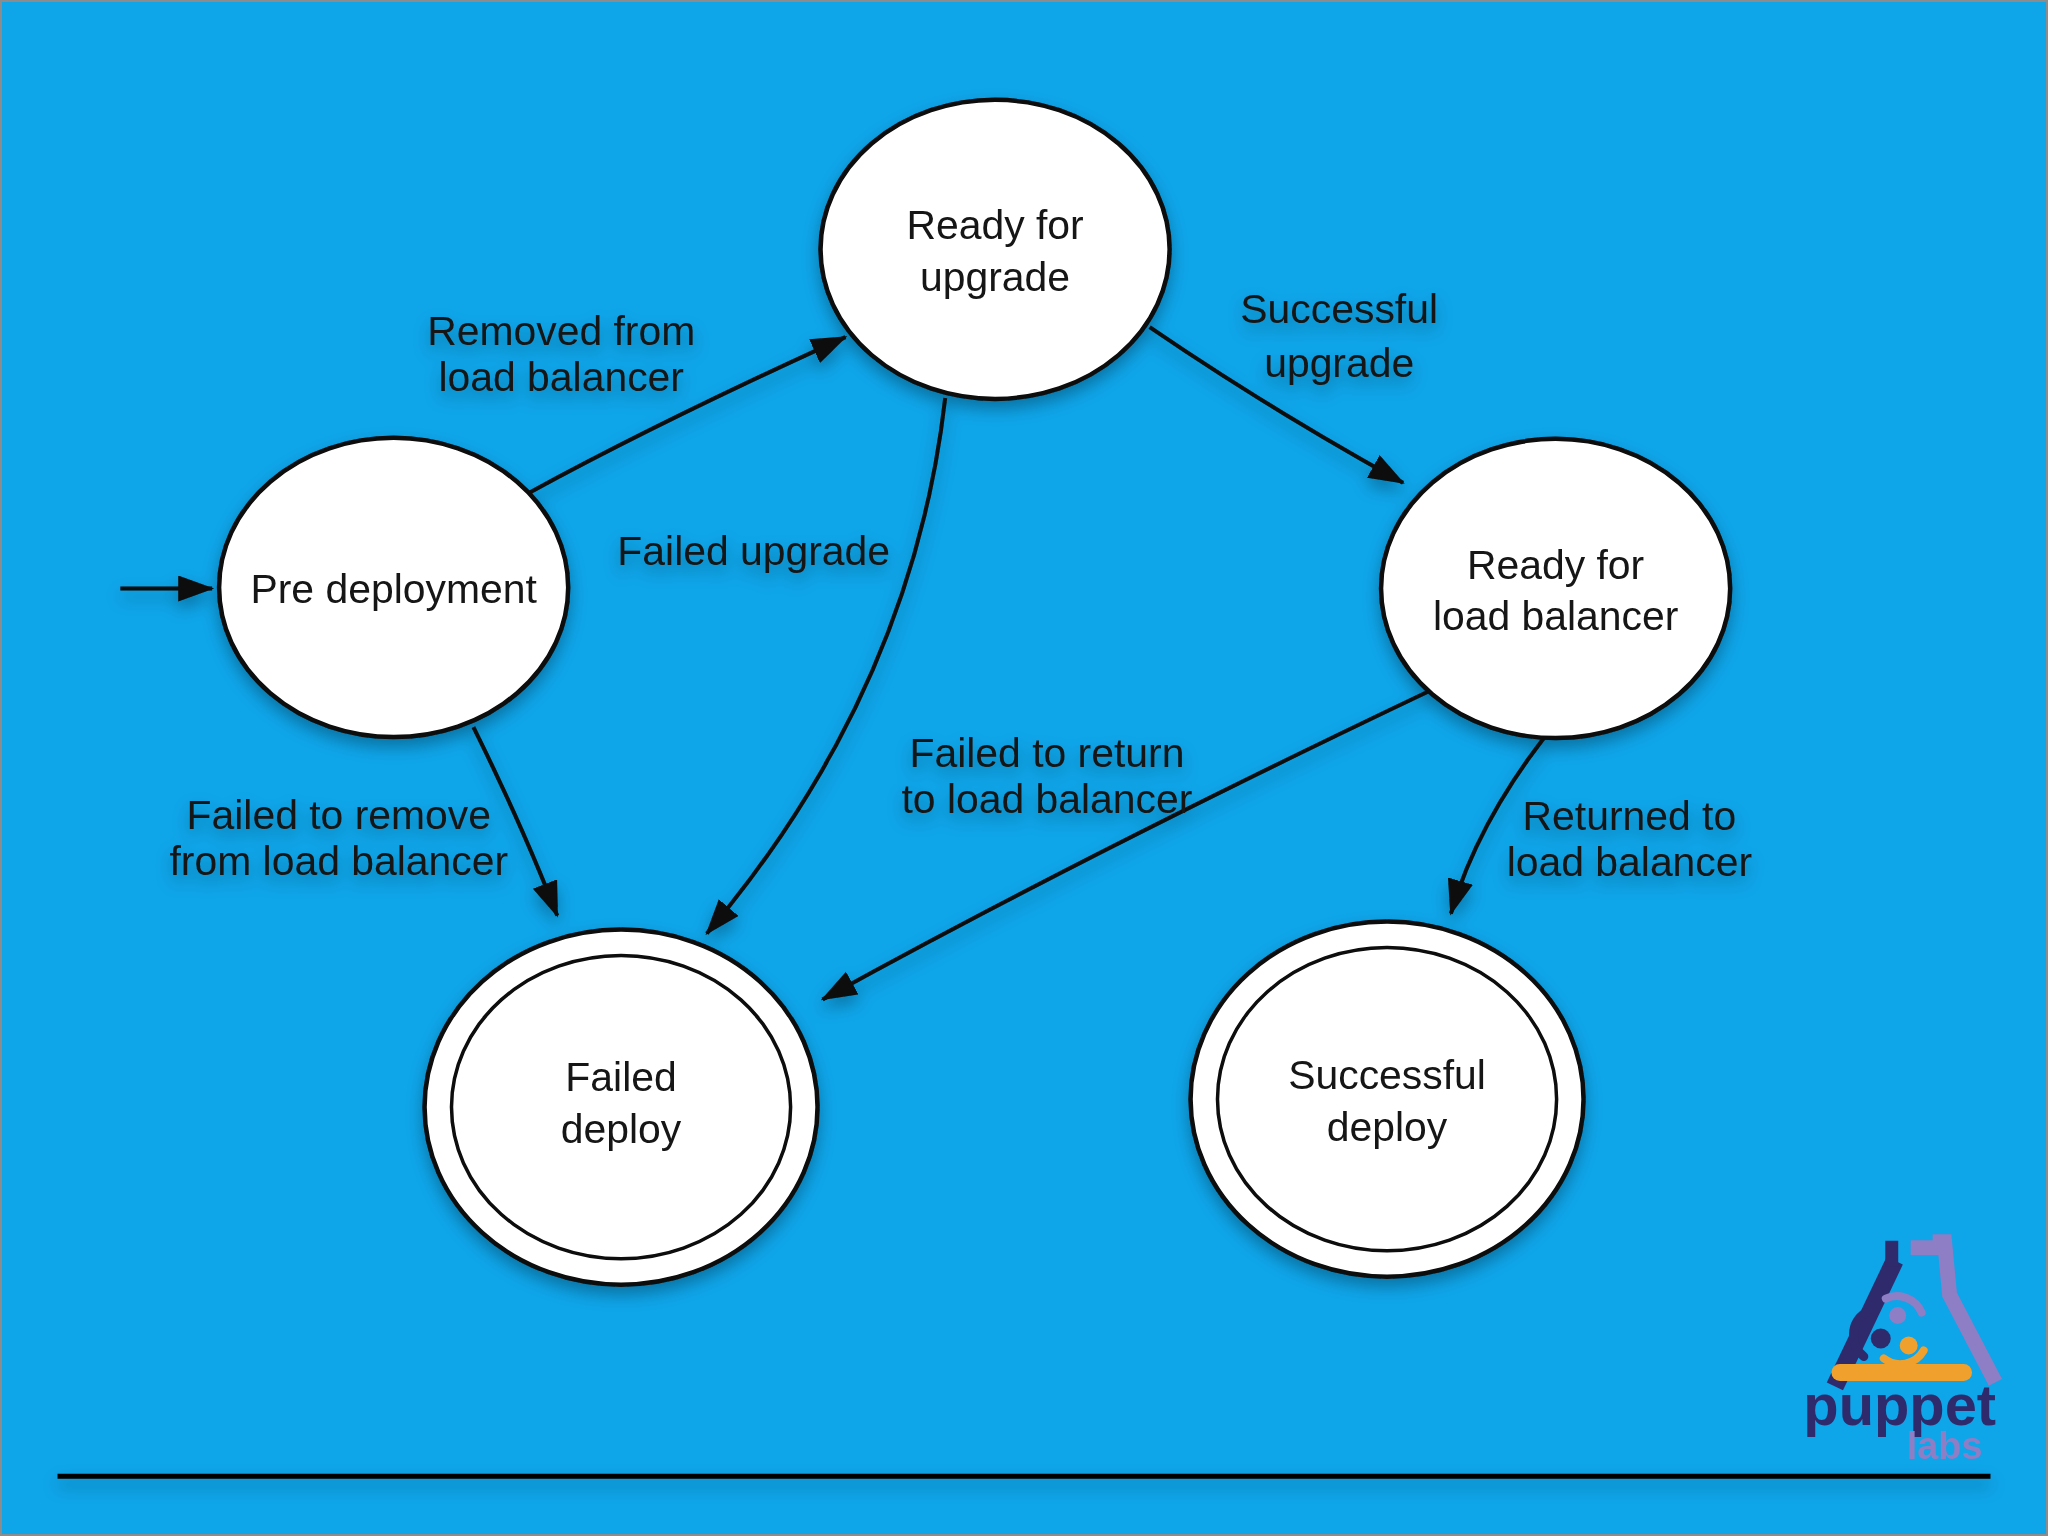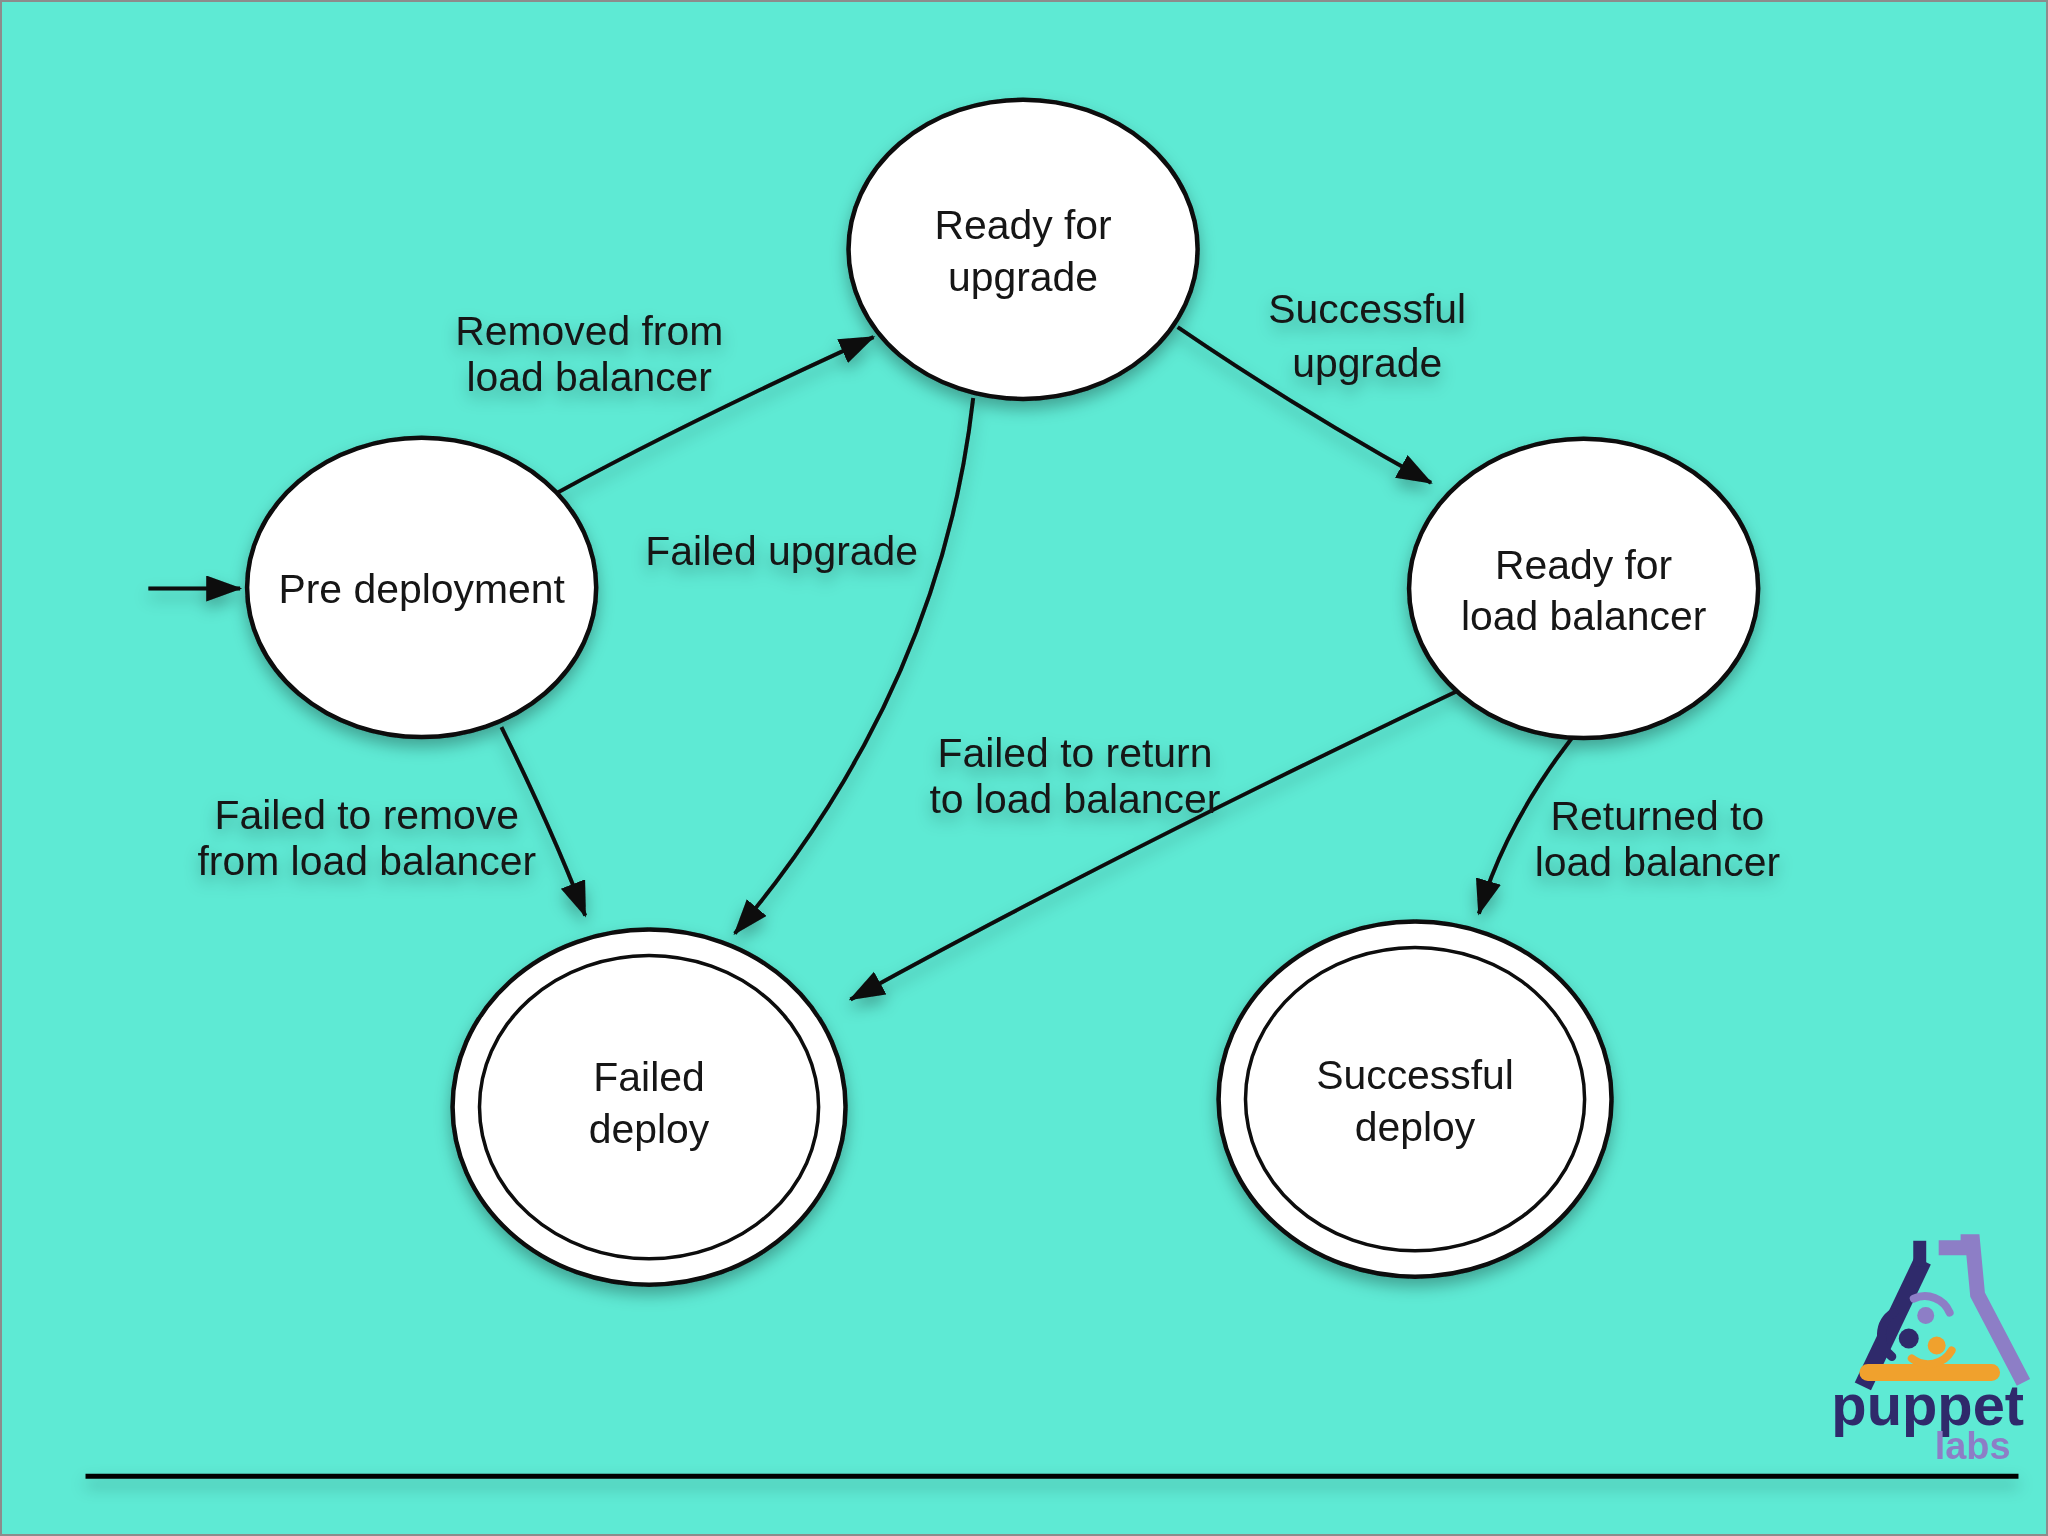--- a/index.html
+++ b/index.html
@@ -1,24 +1,23 @@
 <!DOCTYPE html>
 <html><head>
 <meta charset="utf-8">
 <style>
   html,body{margin:0;padding:0;background:#e8e8e8;}
   .slide{
     position:relative;
     width:2048px;height:1536px;
-    background:#5eead4;
+    background:#0ea5e9;
     border:2px solid #8c8c8c;
     box-sizing:border-box;
     font-family:"Liberation Sans", sans-serif;
     overflow:hidden;
-    padding-left:28px;
   }
   svg{display:block;}
   .node-ellipse{fill:#ffffff;stroke:#0a0a0a;stroke-width:4.5;}
   .node-ellipse-inner{fill:none;stroke:#0a0a0a;stroke-width:3.5;}
   .edge{fill:none;stroke:#0a0a0a;stroke-width:4;}
   .lbl{fill:#141414;font-size:41px;font-family:"Liberation Sans", sans-serif;}
   .node-lbl{fill:#141414;font-size:41px;font-family:"Liberation Sans", sans-serif;}
   .brand{font-weight:bold;font-family:"Liberation Sans", sans-serif;}
 </style>
 </head>

